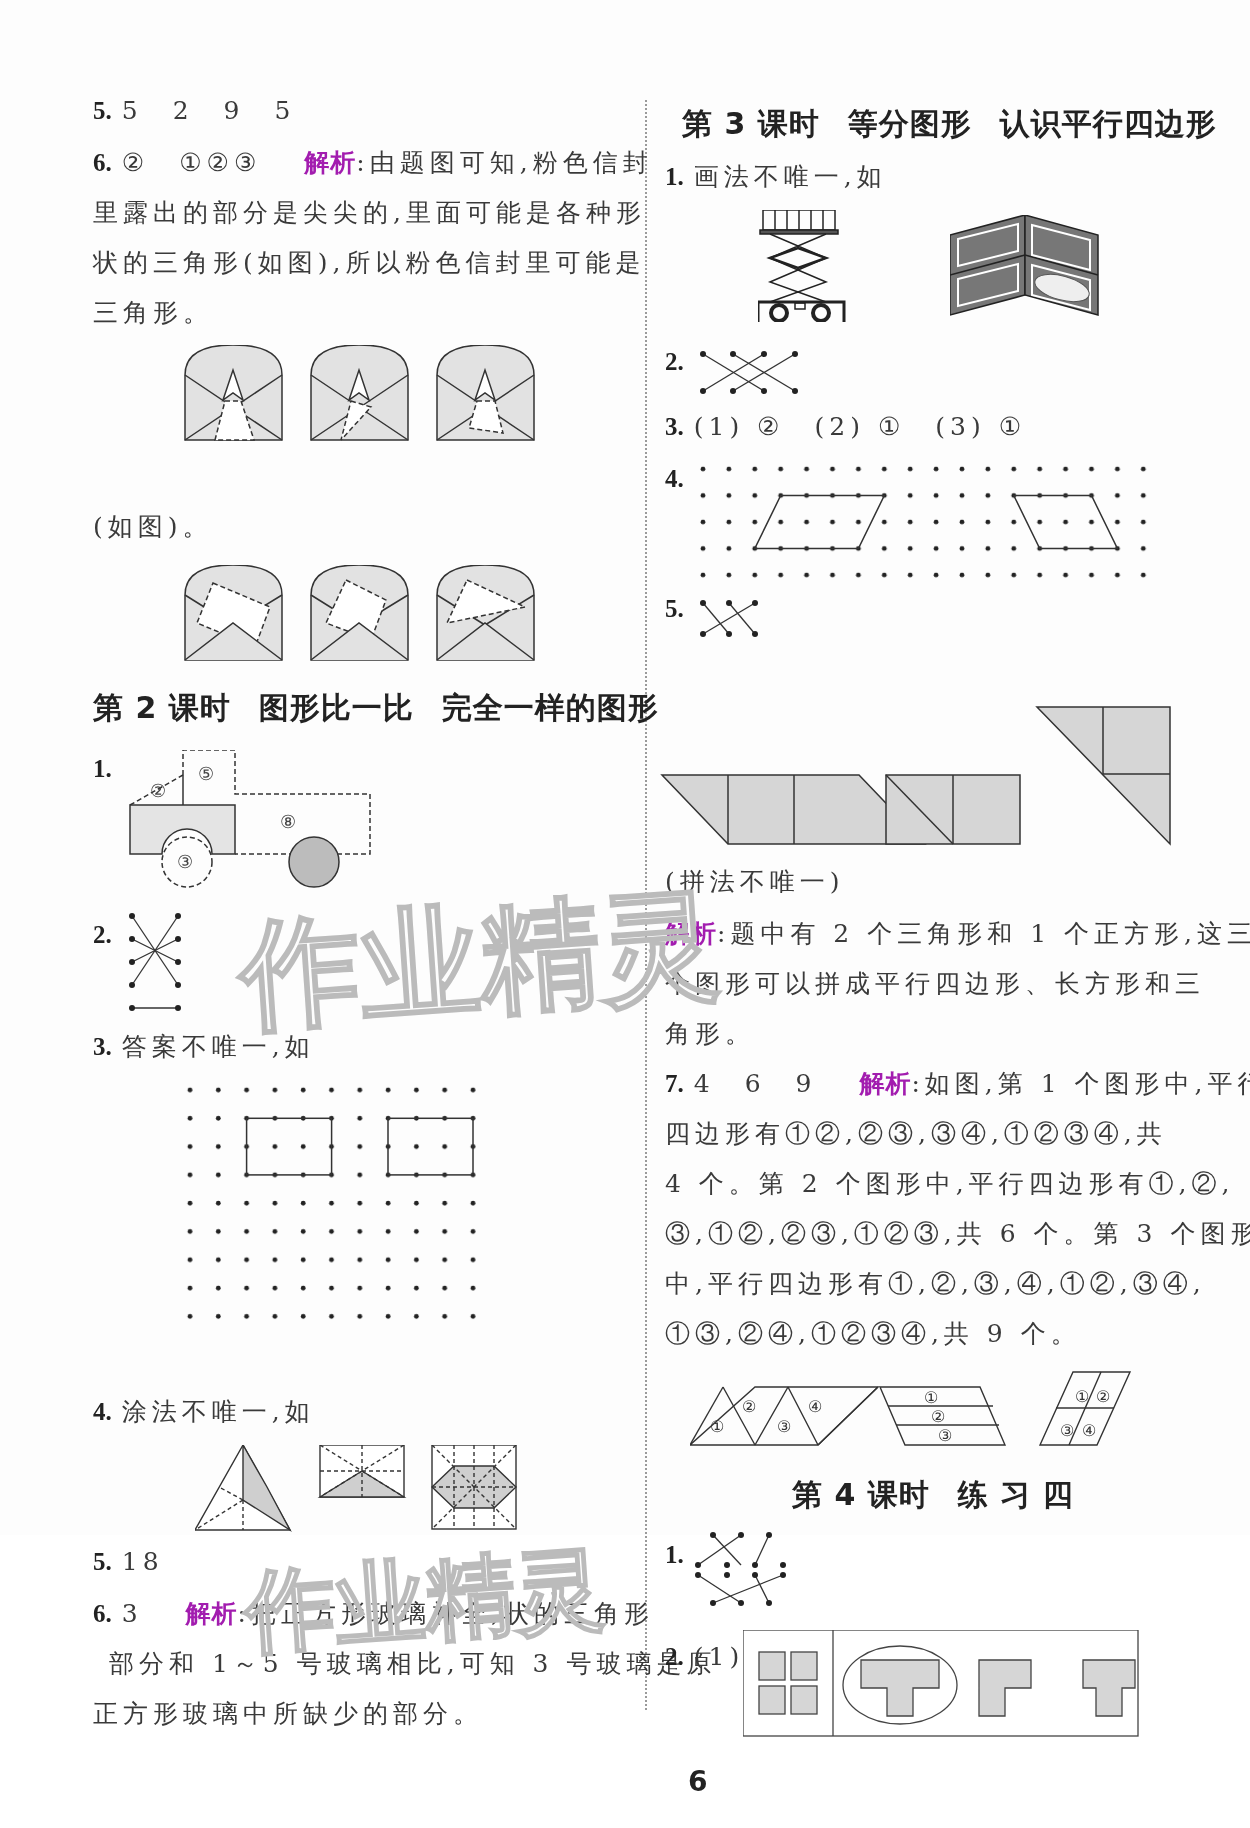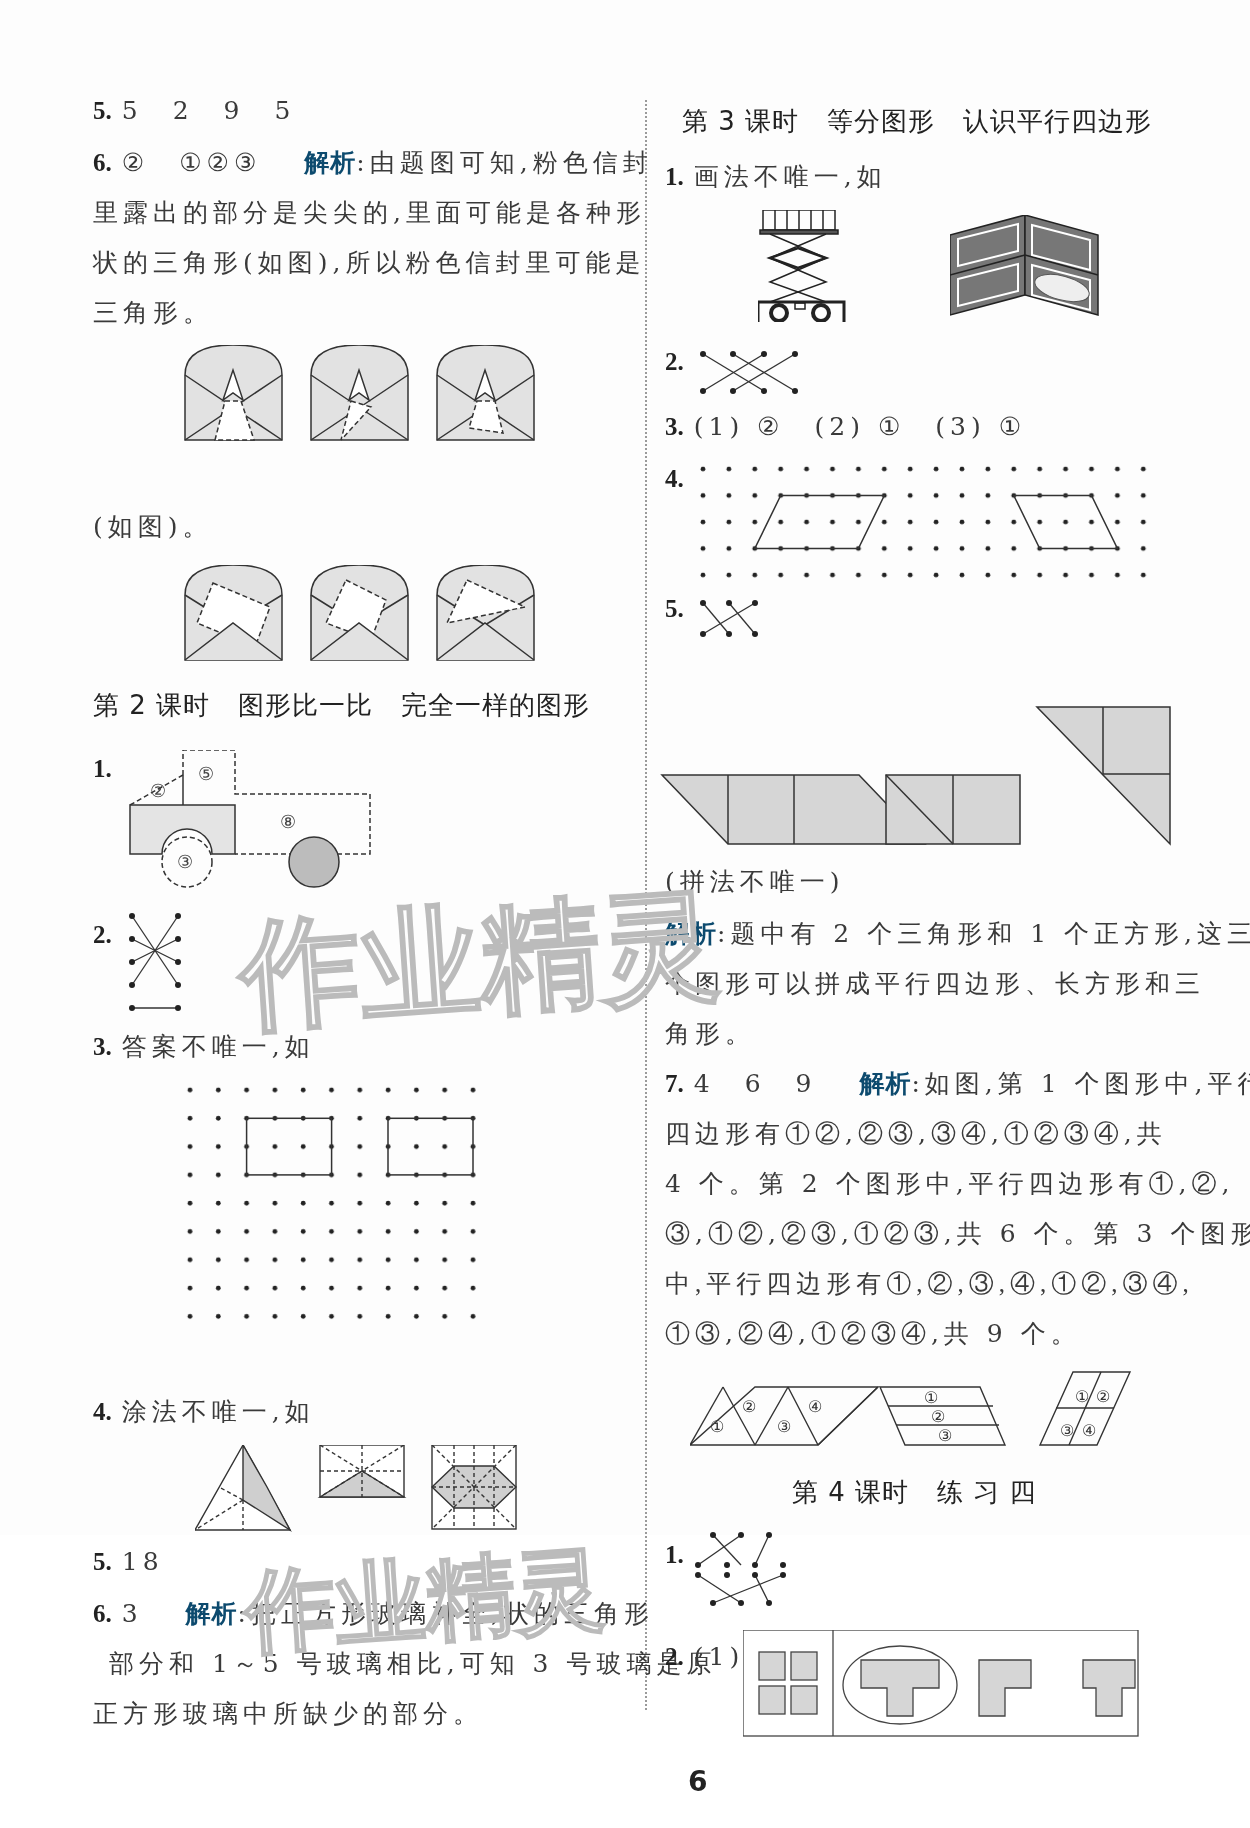--- a/index.html
+++ b/index.html
@@ -1,22 +1,22 @@
 <!DOCTYPE html>
 <html><head>
 <meta charset="utf-8">
 <style>
   html,body{margin:0;padding:0;background:#fff;}
   body{width:1250px;height:1828px;position:relative;overflow:hidden;font-family:"DejaVu Serif","Liberation Serif",serif;color:#3a3a3a;}
   .page{position:absolute;left:0;top:0;width:1250px;height:1535px;background:#fdfdfd;}
   .divider{position:absolute;left:645px;top:100px;height:1610px;border-left:2px dotted #9a9a9a;}
   .line{position:absolute;font-size:25px;letter-spacing:5px;white-space:nowrap;line-height:34px;}
   .num{font-family:"Liberation Serif",serif;font-weight:bold;color:#222;letter-spacing:0;margin-right:10px;}
-  .kw{font-family:"DejaVu Sans",sans-serif;font-weight:bold;color:#0c4a6e;letter-spacing:1px;}
-  .heading{position:absolute;font-family:"DejaVu Sans",sans-serif;font-weight:normal;font-size:26px;color:#222;white-space:nowrap;letter-spacing:1px;}
+  .kw{font-family:"DejaVu Sans",sans-serif;font-weight:bold;color:#a21caf;letter-spacing:1px;}
+  .heading{position:absolute;font-family:"DejaVu Sans",sans-serif;font-weight:bold;font-size:30px;color:#222;white-space:nowrap;letter-spacing:1px;}
   .heading span{margin-right:28px;}
   .fig{position:absolute;}
   .pageno{position:absolute;left:688px;top:1765px;font-family:"DejaVu Sans",sans-serif;font-weight:bold;font-size:28px;color:#222;}
   .wm{position:absolute;font-family:"DejaVu Sans",sans-serif;font-weight:bold;color:transparent;-webkit-text-stroke:2px #bbb;white-space:nowrap;pointer-events:none;}
 </style>
 </head>
 <body>
 
 <div class="page">
 
@@ -308,21 +308,21 @@
   <div class="line" style="left:665px;top:967px;">个图形可以拼成平行四边形、长方形和三</div>
   <div class="line" style="left:665px;top:1017px;">角形。</div>
 
   <div class="line" style="left:665px;top:1067px;">
     <span class="num">7.</span><span>4　6　9</span>
     <span class="kw" style="margin-left:30px;">解析</span><span>:如图,第 1 个图形中,平行</span>
   </div>
   <div class="line" style="left:665px;top:1117px;">四边形有①②,②③,③④,①②③④,共</div>
   <div class="line" style="left:665px;top:1167px;">4 个。第 2 个图形中,平行四边形有①,②,</div>
   <div class="line" style="left:665px;top:1217px;">③,①②,②③,①②③,共 6 个。第 3 个图形</div>
-  <div class="line" style="left:665px;top:1267px;font-family:Liberation Serif, serif;">中,平行四边形有①,②,③,④,①②,③④,</div>
+  <div class="line" style="left:665px;top:1267px;">中,平行四边形有①,②,③,④,①②,③④,</div>
   <div class="line" style="left:665px;top:1317px;">①③,②④,①②③④,共 9 个。</div>
 
   <svg class="fig" style="left:690px;top:1360px;" width="500" height="90" viewBox="0 0 500 90">
     <g stroke="#333" stroke-width="1.4" fill="none">
       <path d="M0,85 L65,27 L188,27 L128,85 Z"></path>
       <path d="M33,27 L65,85 M65,85 L98,27 M98,27 L128,85"></path>
       <path d="M33,27 L0,85"></path>
       <path d="M188,27 L128,85"></path>
       <path d="M190,27 L290,27 L315,85 L215,85 Z"></path>
       <line x1="198" y1="46" x2="303" y2="46"></line>

